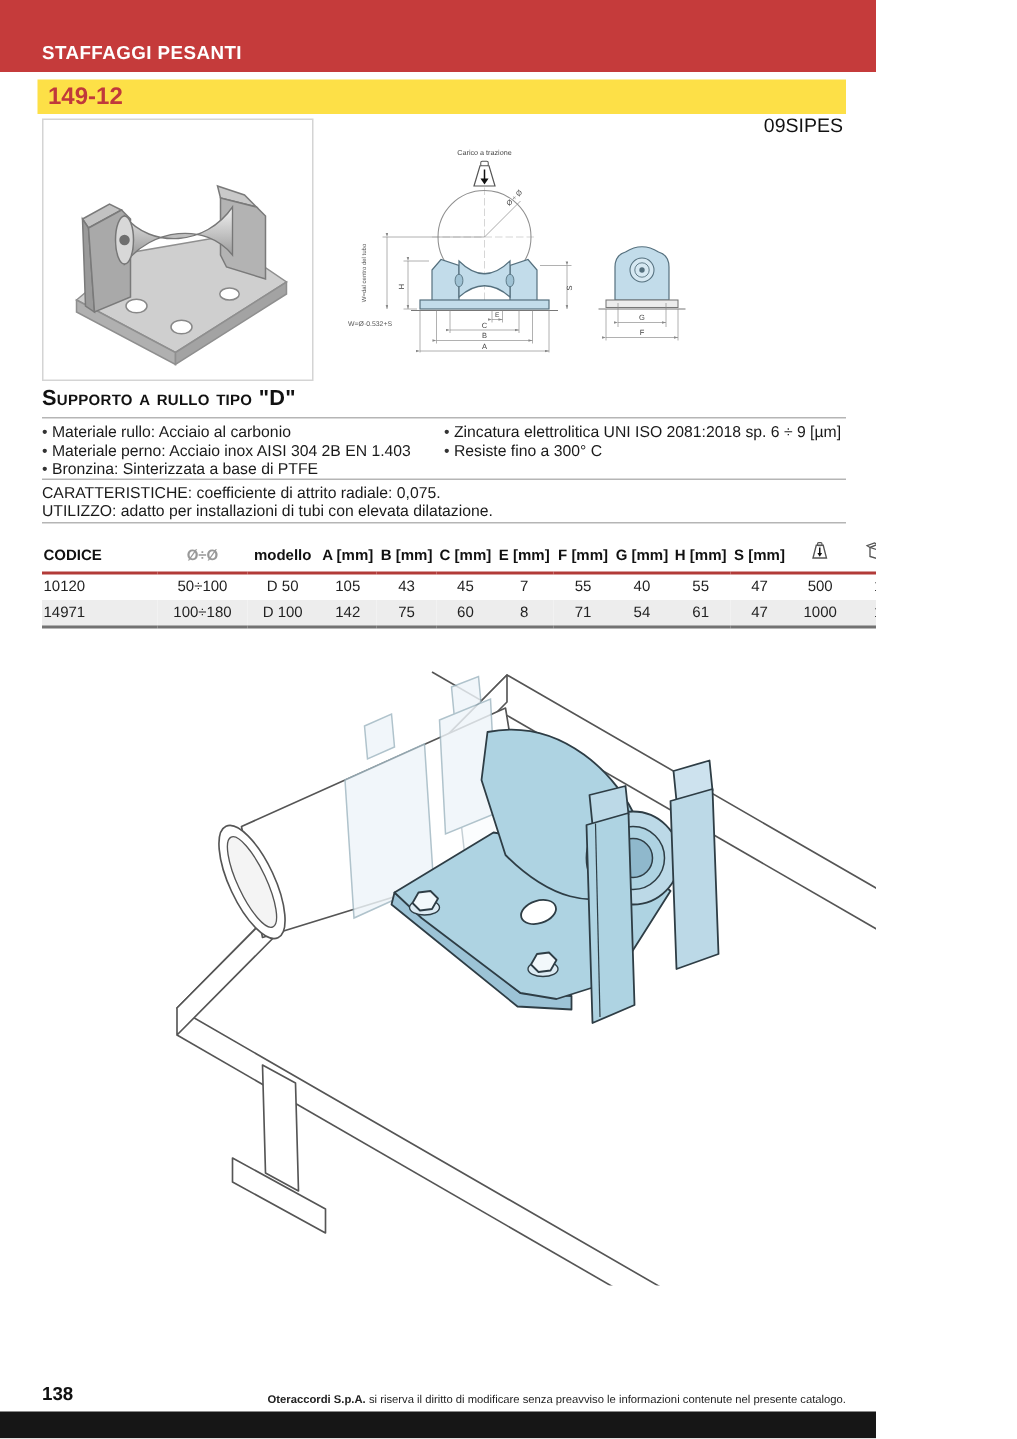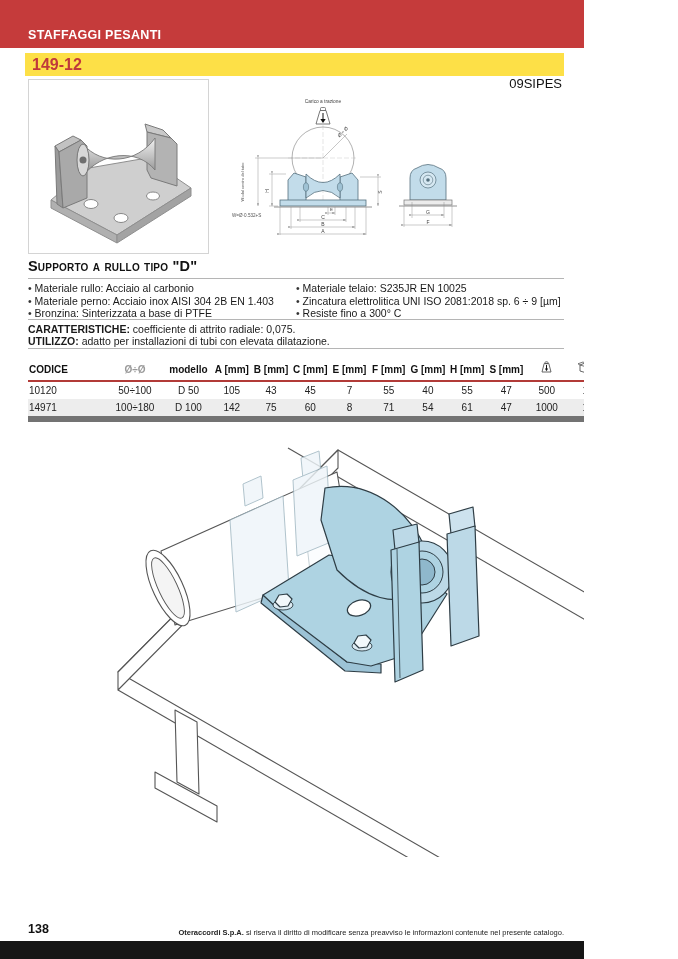--- a/index.html
+++ b/index.html
@@ -21,32 +21,32 @@
   .ptitle{position:absolute;left:28px;top:258px;font-size:14.5px;font-weight:bold;
         font-variant:small-caps;letter-spacing:.2px;color:#111;}
   .rule{position:absolute;left:28px;right:20px;border-top:1px solid #b5b5b5;height:0;}
   .r1{top:278px}.r2{top:319px}.r3{top:348px}
   .specs{position:absolute;left:28px;top:282px;right:20px;display:flex;}
   .specs ul{margin:0;padding:0;list-style:none;width:50%;}
   .specs li{font-size:10.5px;line-height:12.5px;color:#1a1a1a;}
   .specs li::before{content:"• ";color:#333;}
   .charline{position:absolute;left:28px;right:20px;font-size:10.5px;line-height:12px;}
   .c1{top:323px}.c2{top:335px}
-  .charline b{font-weight:bold;}
+  .charline b{font-weight:normal;}
   
   table.spec{position:absolute;left:28px;top:352px;width:630px;border-collapse:collapse;
         table-layout:fixed;}
   table.spec th{font-size:10px;font-weight:bold;color:#111;text-align:center;
         padding:9px 1px 5px;border-bottom:2px solid #b23b38;vertical-align:bottom;}
   table.spec th.l{text-align:left;} table.spec th.r{text-align:right;}
   table.spec th.dim{color:#999;font-weight:bold;}
   table.spec td{font-size:10px;color:#222;text-align:center;padding:3px 1px;}
   table.spec td.l{text-align:left;} table.spec td.r{text-align:right;font-weight:bold;}
   table.spec tr.alt td{background:#ededed;}
-  table.spec tbody tr:last-child td{border-bottom:6px solid #737373;}
+  table.spec tbody tr:last-child td{border-bottom:2px solid #737373;}
   
   .illus{position:absolute;left:75px;top:422px;width:545px;height:435px;}
   
   .pagenum{position:absolute;left:28px;top:922px;font-size:12.5px;font-weight:bold;color:#111;}
   .disclaimer{position:absolute;right:20px;top:928px;font-size:7.5px;color:#222;}
   .disclaimer b{font-weight:bold;}
   .blackbar{position:absolute;left:0;bottom:0;width:678px;height:18px;background:#161616;}
   svg text{font-family:"Liberation Sans",sans-serif;}
 </style>
 </head>
@@ -170,21 +170,20 @@
   <div class="ptitle">Supporto a rullo tipo "D"</div>
   <div class="rule r1"></div>
 
   <div class="specs">
     <ul>
       <li>Materiale rullo: Acciaio al carbonio</li>
       <li>Materiale perno: Acciaio inox AISI 304 2B EN 1.403</li>
       <li>Bronzina: Sinterizzata a base di PTFE</li>
     </ul>
     <ul>
-      <li>Materiale telaio: S235JR EN 10025</li>
       <li>Zincatura elettrolitica UNI ISO 2081:2018 sp. 6 ÷ 9 [µm]</li>
       <li>Resiste fino a 300° C</li>
     </ul>
   </div>
 
   <div class="rule r2"></div>
   <div class="charline c1">
     <b>CARATTERISTICHE:</b>
     <span>coefficiente di attrito radiale: 0,075.</span>
   </div>

